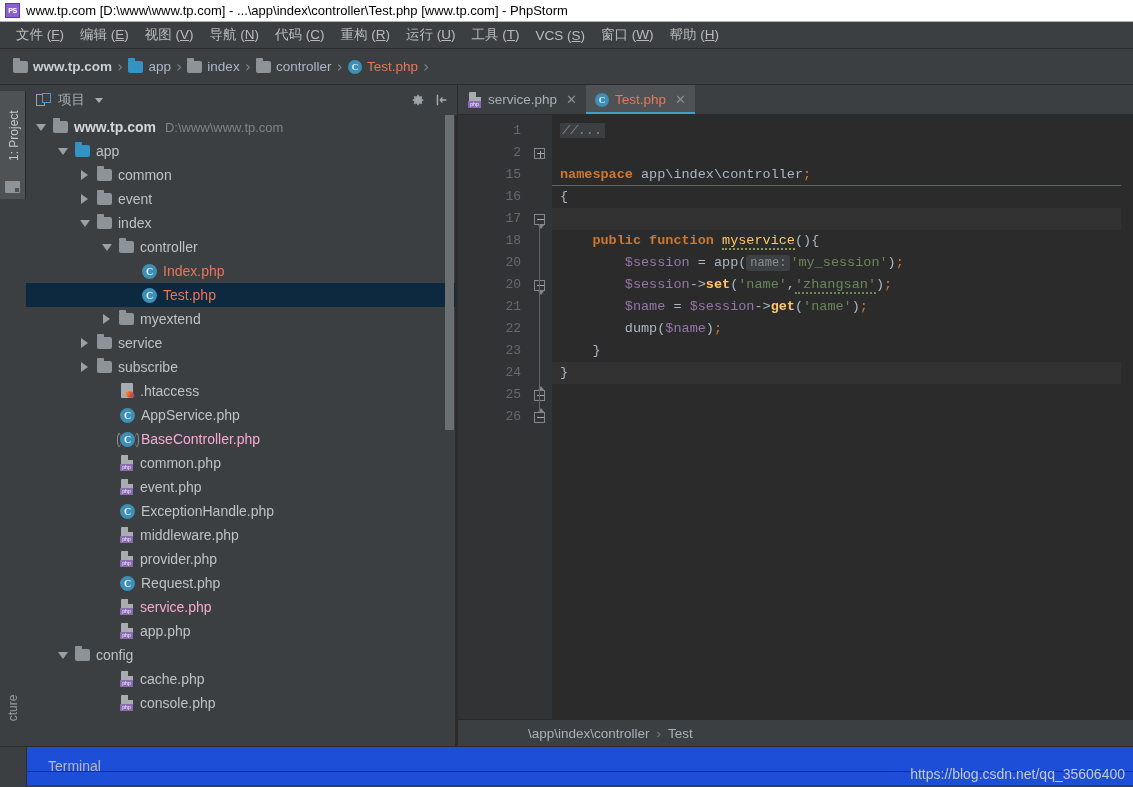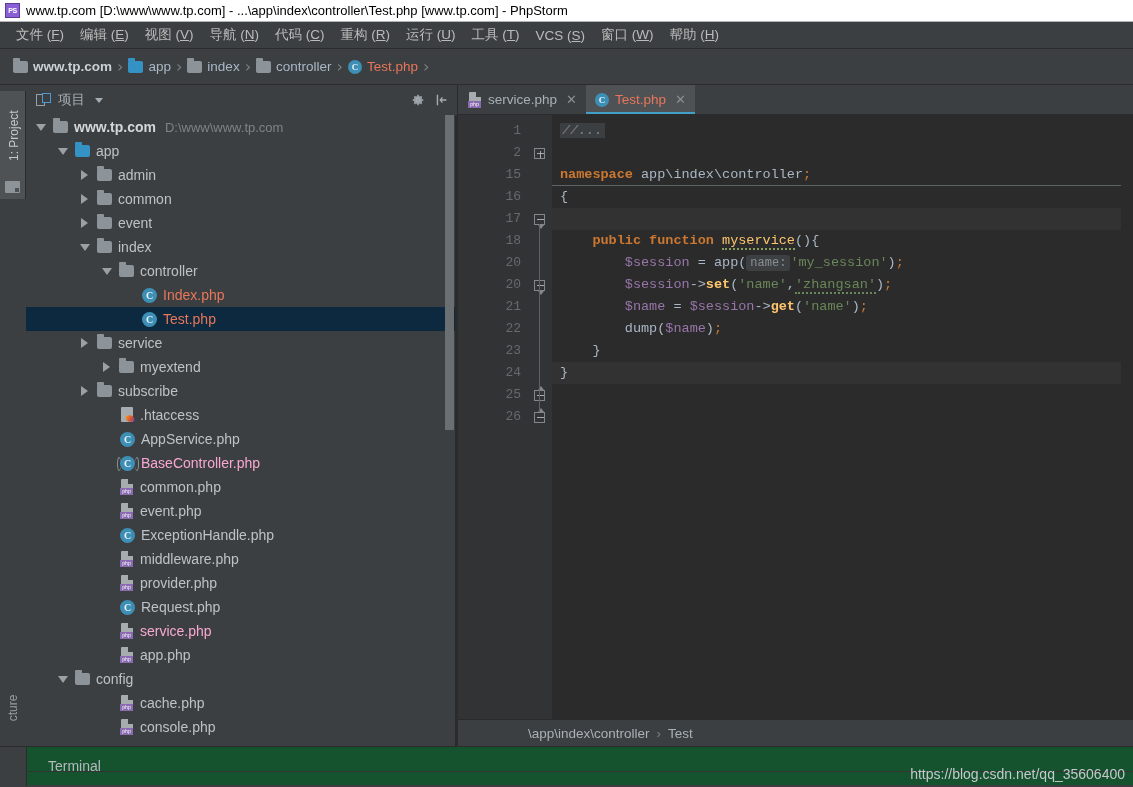--- a/index.html
+++ b/index.html
@@ -281,21 +281,21 @@
 
   .editor-crumb {
     height: 27px; background: #3c3f41; display: flex; align-items: center;
     padding-left: 70px; gap: 7px; flex: 0 0 auto; border-top: 1px solid #2b2b2b;
   }
   .ecrumb-text { font-size: 13.5px; color: #a9b1b8; }
   .ecrumb-sep { font-size: 13px; color: #7a7f82; }
 
   
   .statusbar {
-    height: 39px; background: #14532d; display: flex; align-items: center;
+    height: 39px; background: #1d4ed8; display: flex; align-items: center;
     border-top: 1px solid #2b2b2b; position: relative;
   }
   .status-left {
     width: 26px; height: 39px; background: #3c3f41;
   }
   .terminal-btn {
     margin-left: 10px; font-size: 14px; color: #b3b9bd; padding: 4px 12px;
   }
   .status-watermark {
     position: absolute; right: 8px; bottom: 3px; font-size: 14px; color: #c4c9cc;
@@ -418,29 +418,20 @@
               <span class="folder-ico blue"></span>
               <span class="tree-label">app</span>
             </div>
             <div class="tree-row">
               <span class="spacer" style="width:44px"></span>
               <span class="arrow">
                 <span class="tri-r"></span>
               </span>
               <span style="width:6px;flex:0 0 auto"></span>
               <span class="folder-ico"></span>
-              <span class="tree-label">admin</span>
-            </div>
-            <div class="tree-row">
-              <span class="spacer" style="width:44px"></span>
-              <span class="arrow">
-                <span class="tri-r"></span>
-              </span>
-              <span style="width:6px;flex:0 0 auto"></span>
-              <span class="folder-ico"></span>
               <span class="tree-label">common</span>
             </div>
             <div class="tree-row">
               <span class="spacer" style="width:44px"></span>
               <span class="arrow">
                 <span class="tri-r"></span>
               </span>
               <span style="width:6px;flex:0 0 auto"></span>
               <span class="folder-ico"></span>
               <span class="tree-label">event</span>
@@ -471,36 +462,36 @@
               <span class="tree-label red">Index.php</span>
             </div>
             <div class="tree-row selected">
               <span class="spacer" style="width:88px"></span>
               <span class="arrow"></span>
               <span style="width:6px;flex:0 0 auto"></span>
               <span class="cls-ico">C</span>
               <span class="tree-label red">Test.php</span>
             </div>
             <div class="tree-row">
+              <span class="spacer" style="width:66px"></span>
+              <span class="arrow">
+                <span class="tri-r"></span>
+              </span>
+              <span style="width:6px;flex:0 0 auto"></span>
+              <span class="folder-ico"></span>
+              <span class="tree-label">myextend</span>
+            </div>
+            <div class="tree-row">
               <span class="spacer" style="width:44px"></span>
               <span class="arrow">
                 <span class="tri-r"></span>
               </span>
               <span style="width:6px;flex:0 0 auto"></span>
               <span class="folder-ico"></span>
               <span class="tree-label">service</span>
-            </div>
-            <div class="tree-row">
-              <span class="spacer" style="width:66px"></span>
-              <span class="arrow">
-                <span class="tri-r"></span>
-              </span>
-              <span style="width:6px;flex:0 0 auto"></span>
-              <span class="folder-ico"></span>
-              <span class="tree-label">myextend</span>
             </div>
             <div class="tree-row">
               <span class="spacer" style="width:44px"></span>
               <span class="arrow">
                 <span class="tri-r"></span>
               </span>
               <span style="width:6px;flex:0 0 auto"></span>
               <span class="folder-ico"></span>
               <span class="tree-label">subscribe</span>
             </div>

